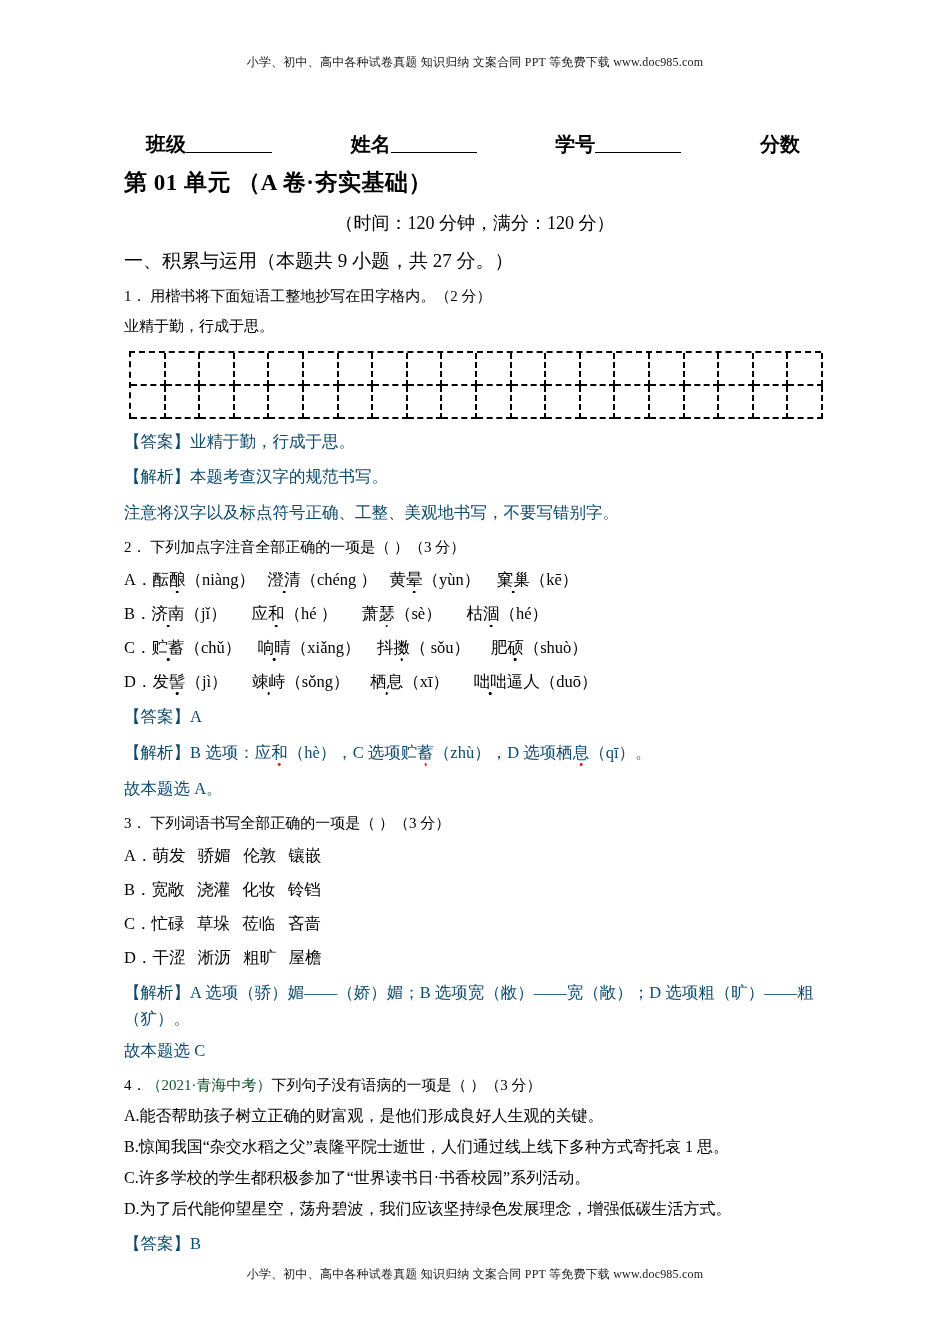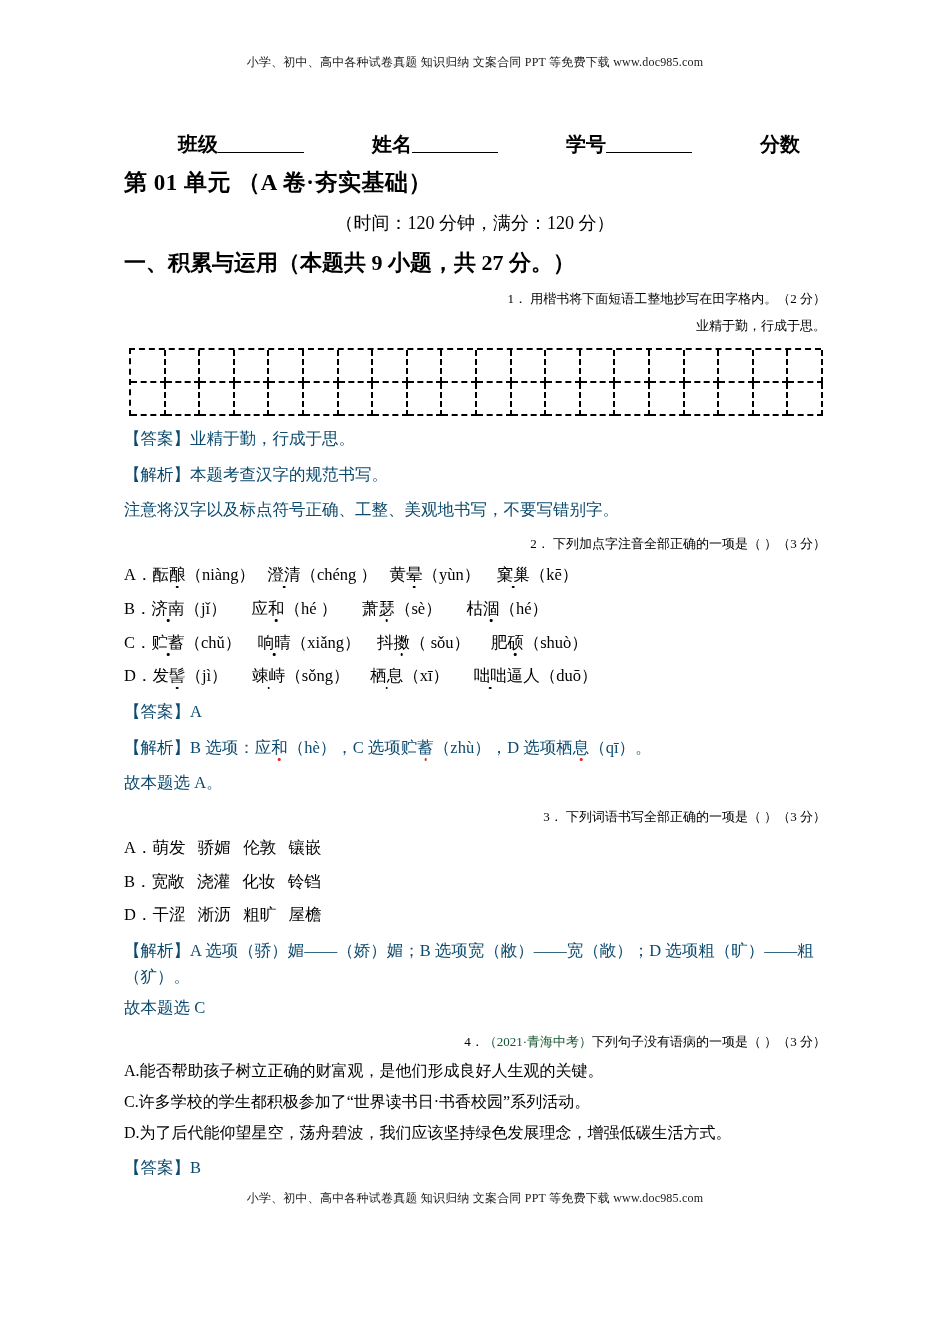--- a/index.html
+++ b/index.html
@@ -35,21 +35,21 @@
   .idline {
     display: flex;
     justify-content: space-between;
     align-items: baseline;
     font-size: 20px;
     font-weight: bold;
     padding-top: 60px;
     padding-left: 22px;
     padding-right: 26px;
   }
-  .idline .fld { white-space: nowrap; margin-left: 32px; }
+  .idline .fld { white-space: nowrap; }
   .idline .blank {
     display: inline-block;
     border-bottom: 1.6px solid #000;
     width: 86px;
     vertical-align: -2px;
   }
 
   .doc-title {
     text-align: left;
     font-size: 23px;
@@ -57,30 +57,29 @@
     margin-top: 9px;
     letter-spacing: 0.5px;
   }
   .doc-sub {
     text-align: center;
     font-size: 18px;
     margin-top: 13px;
   }
 
   .sec-head {
-    font-size: 22px;
-    font-weight: bold;
+    font-size: 19px;
+    font-weight: normal;
     margin-top: 13px;
   }
 
   .q {
-    font-size: 13px;
+    font-size: 15px;
     margin-top: 11px;
     line-height: 1.55;
-    text-align: right;
   }
   .q.tight { margin-top: 7px; }
   .opt {
     font-size: 16.5px;
     margin-top: 9px;
     line-height: 1.5;
     white-space: pre;
   }
   .stmt {
     font-size: 16px;
@@ -218,28 +217,30 @@
 
   <div class="opt"><span>D．</span><span>发</span><span class="dz">髻</span><span></span><span>（jì）</span>      <span>竦</span><span class="dz"></span><span>峙</span><span>（sǒng）</span>     <span>栖</span><span class="dz"></span><span>息</span><span>（xī）</span>      <span>咄</span><span class="dz"></span><span>咄逼人</span><span>（duō）</span></div>
 
   <div class="ans">【答案】A</div>
   <div class="ans"><span>【解析】B 选项：应</span><span class="dz">和</span><span>（hè），C 选项贮</span><span class="dz">蓄</span><span>（zhù），D 选项栖</span><span class="dz">息</span><span>（qī）。</span></div>
   <div class="ans">故本题选 A。</div>
 
   <div class="q">3． 下列词语书写全部正确的一项是（  ）（3 分）</div>
   <div class="opt"><span>A．</span><span>萌发   骄媚   伦敦   镶嵌</span></div>
   <div class="opt"><span>B．</span><span>宽敞   浇灌   化妆   铃铛</span></div>
+  <div class="opt"><span>C．</span><span>忙碌   草垛   莅临   吝啬</span></div>
   <div class="opt"><span>D．</span><span>干涩   淅沥   粗旷   屋檐</span></div>
 
   <div class="ans">【解析】A 选项（骄）媚——（娇）媚；B 选项宽（敝）——宽（敞）；D 选项粗（旷）——粗（犷）。</div>
   <div class="ans flow">故本题选 C</div>
 
   <div class="q"><span>4．</span><span class="red">（2021·青海中考）</span><span>下列句子没有语病的一项是（  ）（3 分）</span></div>
 
   <div class="stmt"><span>A.</span><span>能否帮助孩子树立正确的财富观，是他们形成良好人生观的关键。</span></div>
+  <div class="stmt"><span>B.</span><span>惊闻我国“杂交水稻之父”袁隆平院士逝世，人们通过线上线下多种方式寄托哀 1 思。</span></div>
   <div class="stmt"><span>C.</span><span>许多学校的学生都积极参加了“世界读书日·书香校园”系列活动。</span></div>
   <div class="stmt"><span>D.</span><span>为了后代能仰望星空，荡舟碧波，我们应该坚持绿色发展理念，增强低碳生活方式。</span></div>
 
   <div class="ans">【答案】B</div>
 
   <div class="watermark wm-bottom">小学、初中、高中各种试卷真题 知识归纳 文案合同 PPT 等免费下载  www.doc985.com</div>
 
 </div>
 
 </body></html>

